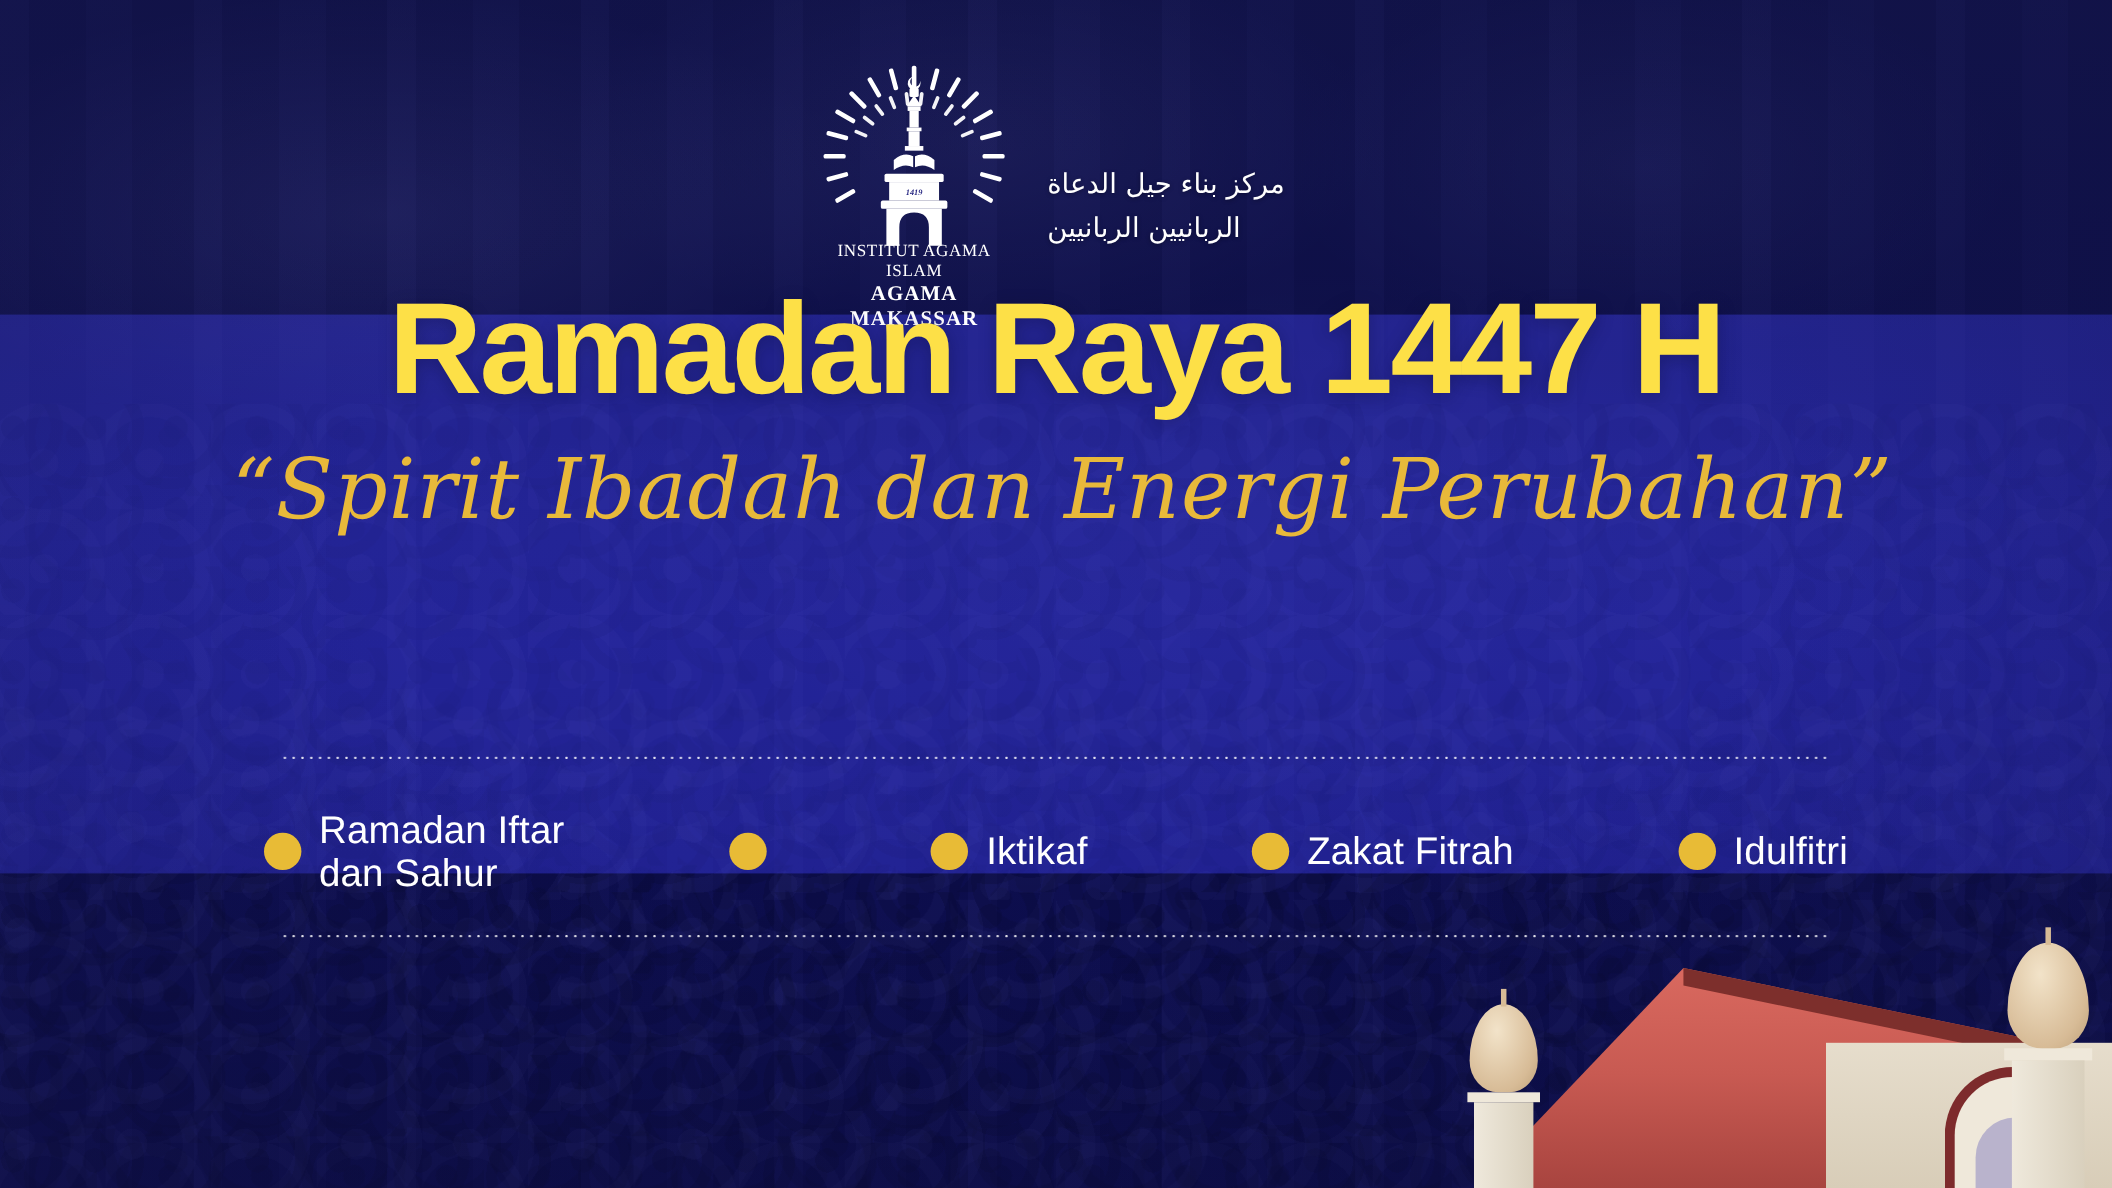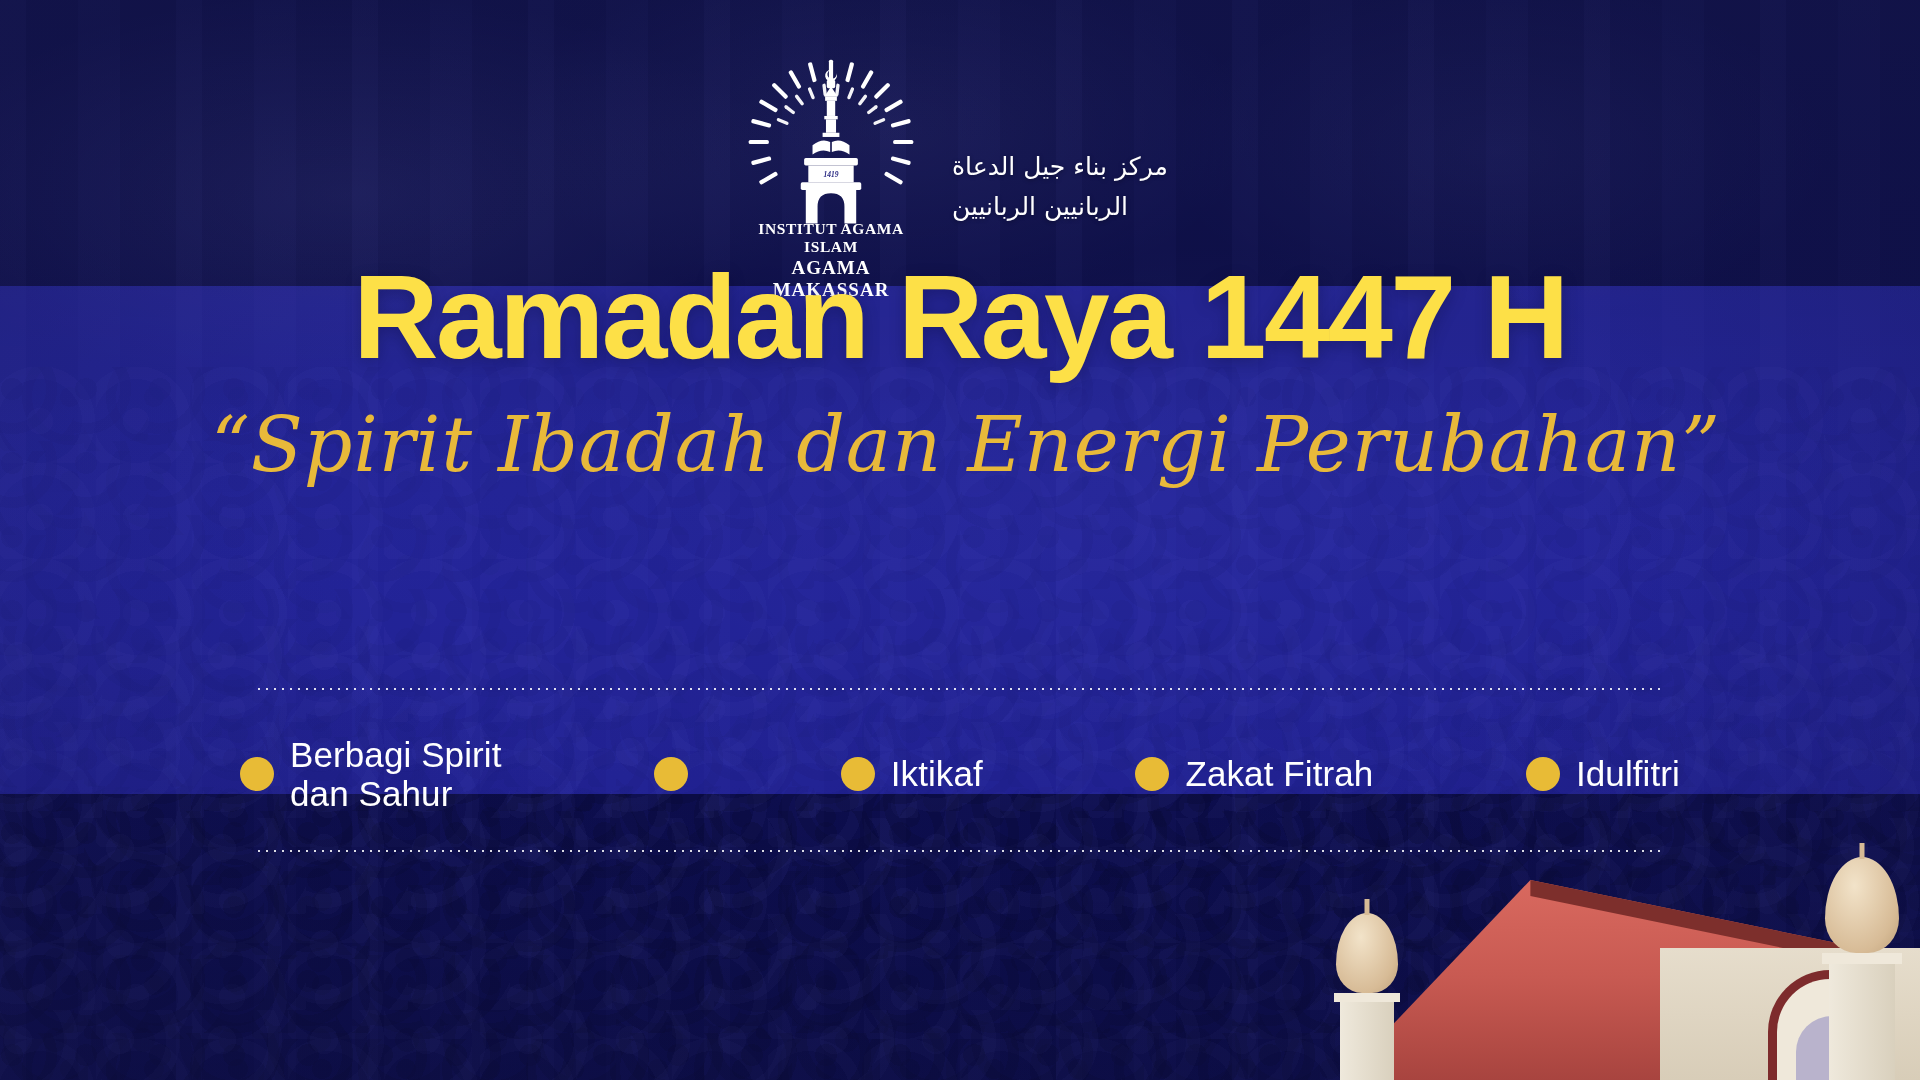--- a/index.html
+++ b/index.html
@@ -148,21 +148,21 @@
     text-shadow:0 1px 4px rgba(0,0,0,.35);
     width:230px;
   }
   .logo-wrap{ position:relative; width:186px; display:flex; flex-direction:column; align-items:center; }
   .logo-mark{ width:168px; height:168px; position:relative;font-style:italic; }
   .logo-name{
     color:#fff; text-align:center; letter-spacing:.6px; line-height:1.18;
     font-family:"Liberation Serif", serif;
     margin-top:-6px;
   }
-  .logo-name .l1{ display:block; font-size:15.5px; font-weight:700; }
+  .logo-name .l1{ display:block; font-size:15.5px; font-weight:400; }
   .logo-name .l2{ display:block; font-size:19px; font-weight:700; letter-spacing:1px; }
   .arabic{
     color:#fff; text-align:left; line-height:1.6;
     font-size:25px; width:230px; direction:rtl;
     font-family:"DejaVu Sans", sans-serif;
     text-shadow:0 1px 4px rgba(0,0,0,.35);
     margin-top:14px;
   }
 
   
@@ -372,21 +372,21 @@
 
   <div class="title">Ramadan Raya 1447 H</div>
 
   <div class="script">“Spirit Ibadah dan Energi Perubahan”</div>
 
   <div class="rule rule-top"></div>
 
   <div class="programs">
     <div class="prog">
       <span class="dot"></span>
-      <span class="prog-label">Berbagi Spirit
+      <span class="prog-label">Ramadan Iftar
 dan Sahur</span>
     </div>
     <div class="prog">
       <span class="dot"></span>
     </div>
     <div class="prog">
       <span class="dot"></span>
       <span class="prog-label">Iktikaf</span>
     </div>
     <div class="prog">

